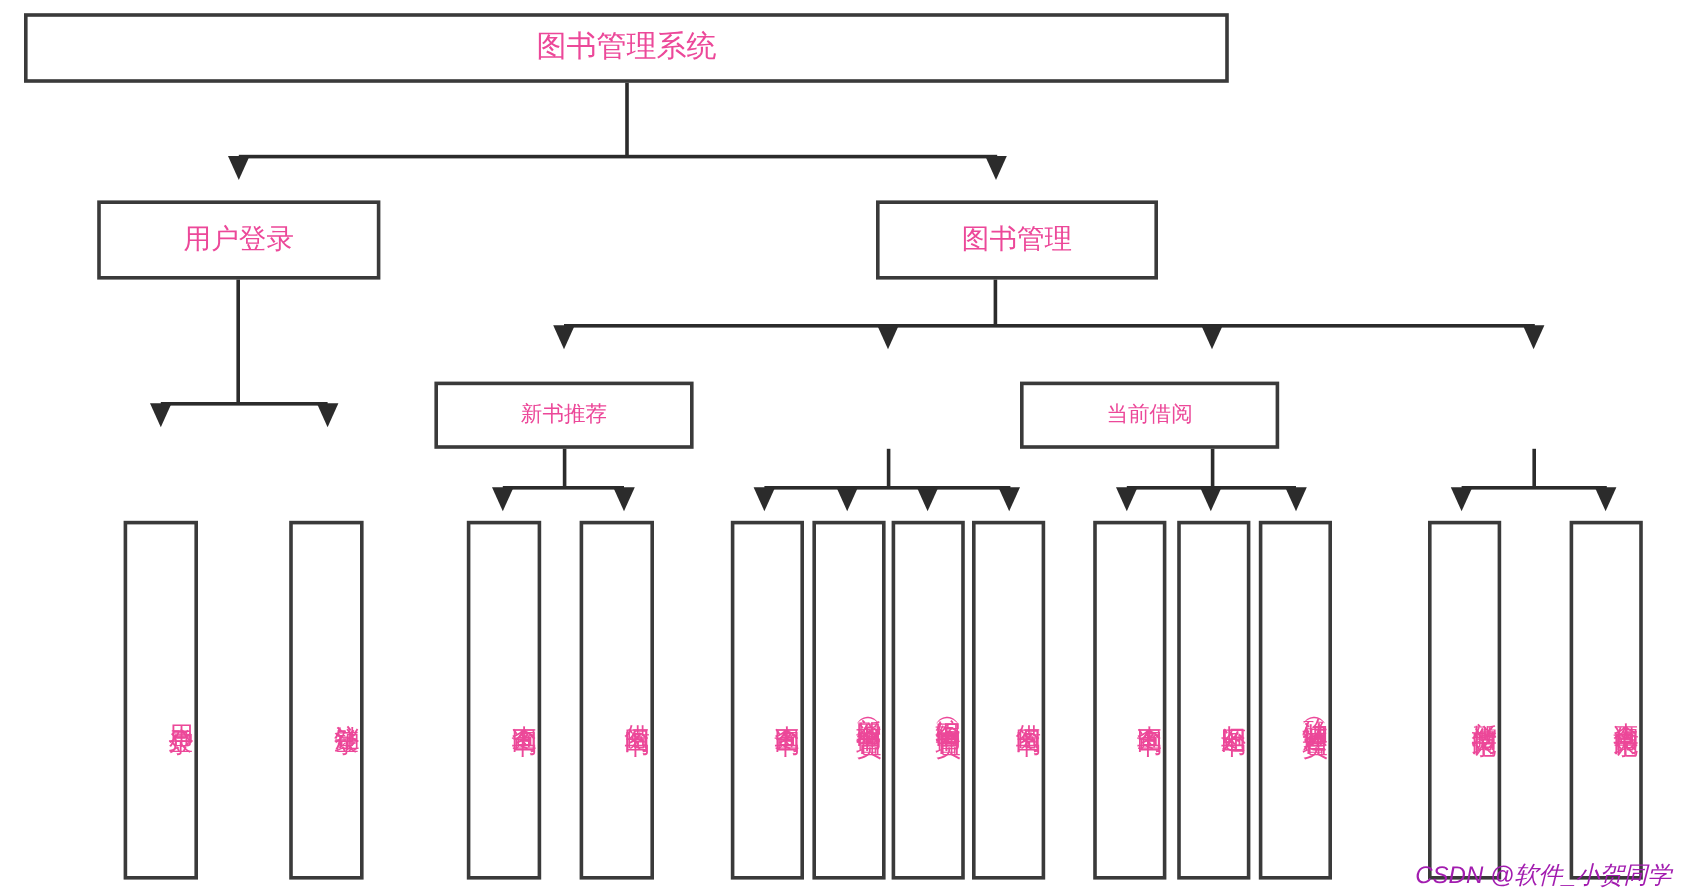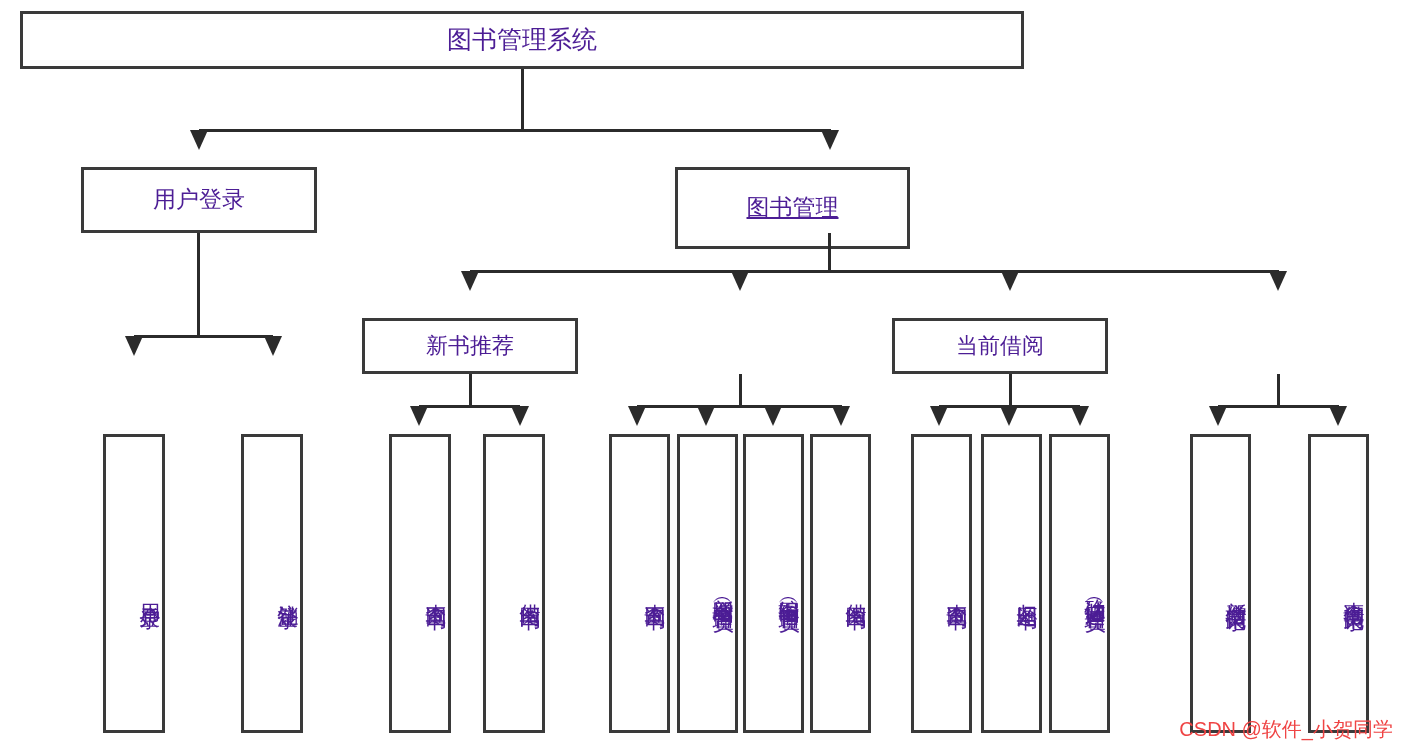--- a/index.html
+++ b/index.html
@@ -18,32 +18,32 @@
     overflow: hidden;
   }
   .node {
     position: absolute;
     box-sizing: border-box;
     border: 3px solid #3a3a3a;
     background: #ffffff;
     display: flex;
     align-items: center;
     justify-content: center;
-    color: #4c1d95;
+    color: #ec4899;
     text-align: center;
     line-height: 1.18;
   }
   .node.root {
     font-size: 25px;
   }
   .node.lvl2 {
     font-size: 23px;
   }
   .node.lvl3 {
-    font-size: 22px;
+    font-size: 18px;
   }
   .node.leaf {
     font-size: 21px;
     writing-mode: vertical-rl;
     text-orientation: upright;
     align-items: flex-start;
     justify-content: center;
     padding-top: 14px;
     letter-spacing: 2px;
   }
@@ -63,62 +63,63 @@
     height: 0;
     border-left: 9px solid transparent;
     border-right: 9px solid transparent;
     border-top: 20px solid #2b2b2b;
   }
   .watermark {
     position: absolute;
     right: 12px;
     bottom: 4px;
     font-size: 20px;
-    color: #ef4444;
+    color: #a21caf;
     white-space: nowrap;
     pointer-events: none;
+    font-style: italic;
   }
 </style>
 </head>
 <body>
 
 <div id="canvas">
 
   <div class="node root" style="left: 20px; top: 11px; width: 1004px; height: 58px;">
     <span>图书管理系统</span>
   </div>
 
   <div class="vline" style="left: 521px; top: 69px; height: 61px;"></div>
   <div class="hline" style="left: 199px; top: 129px; width: 632px;"></div>
   <div class="arrow" style="left: 190px; top: 130px;"></div>
   <div class="arrow" style="left: 821px; top: 130px;"></div>
 
   <div class="node lvl2" style="left: 81px; top: 167px; width: 236px; height: 66px;">
     <span>用户登录</span>
   </div>
-  <div class="node lvl2" style="left: 675px; top: 167px; width: 235px; height: 82px; text-decoration: underline;">
+  <div class="node lvl2" style="left: 730px; top: 167px; width: 235px; height: 66px;">
     <span>图书管理</span>
   </div>
 
   <div class="vline" style="left: 197px; top: 233px; height: 103px;"></div>
   <div class="hline" style="left: 134px; top: 335px; width: 139px;"></div>
   <div class="arrow" style="left: 125px; top: 336px;"></div>
   <div class="arrow" style="left: 264px; top: 336px;"></div>
 
   <div class="vline" style="left: 828px; top: 233px; height: 38px;"></div>
   <div class="hline" style="left: 470px; top: 270px; width: 809px;"></div>
   <div class="arrow" style="left: 461px; top: 271px;"></div>
   <div class="arrow" style="left: 731px; top: 271px;"></div>
   <div class="arrow" style="left: 1001px; top: 271px;"></div>
   <div class="arrow" style="left: 1269px; top: 271px;"></div>
 
   <div class="node lvl3" style="left: 362px; top: 318px; width: 216px; height: 56px;">
     <span>新书推荐</span>
   </div>
-  <div class="node lvl3" style="left: 892px; top: 318px; width: 216px; height: 56px;">
+  <div class="node lvl3" style="left: 850px; top: 318px; width: 216px; height: 56px;">
     <span>当前借阅</span>
   </div>
 
   <div class="vline" style="left: 469px; top: 374px; height: 32px;"></div>
   <div class="hline" style="left: 419px; top: 405px; width: 101px;"></div>
   <div class="arrow" style="left: 410px; top: 406px;"></div>
   <div class="arrow" style="left: 511px; top: 406px;"></div>
 
   <div class="vline" style="left: 739px; top: 374px; height: 32px;"></div>
   <div class="hline" style="left: 637px; top: 405px; width: 205px;"></div>

